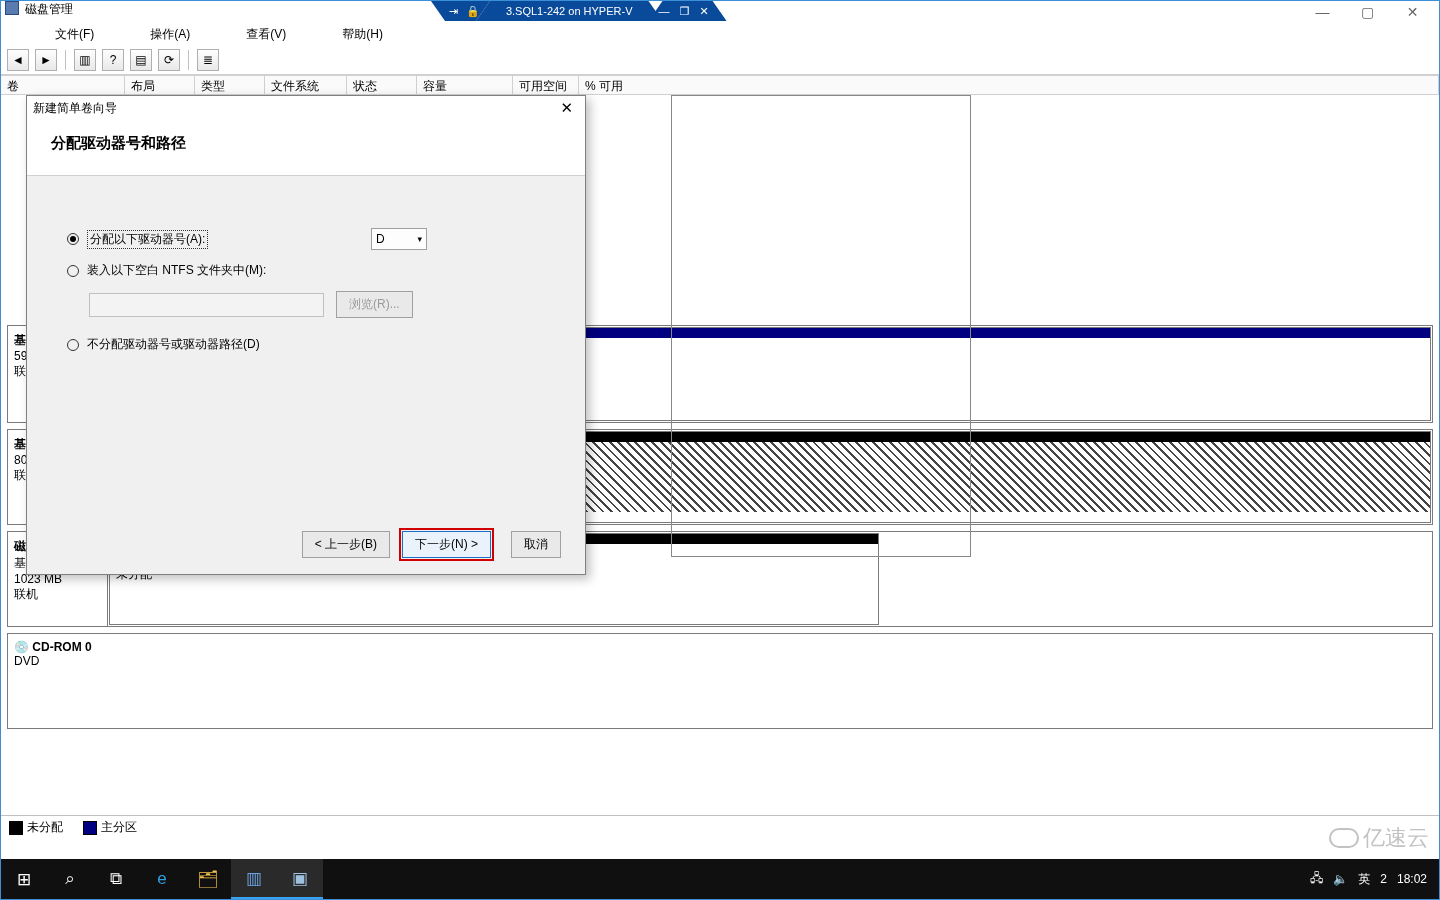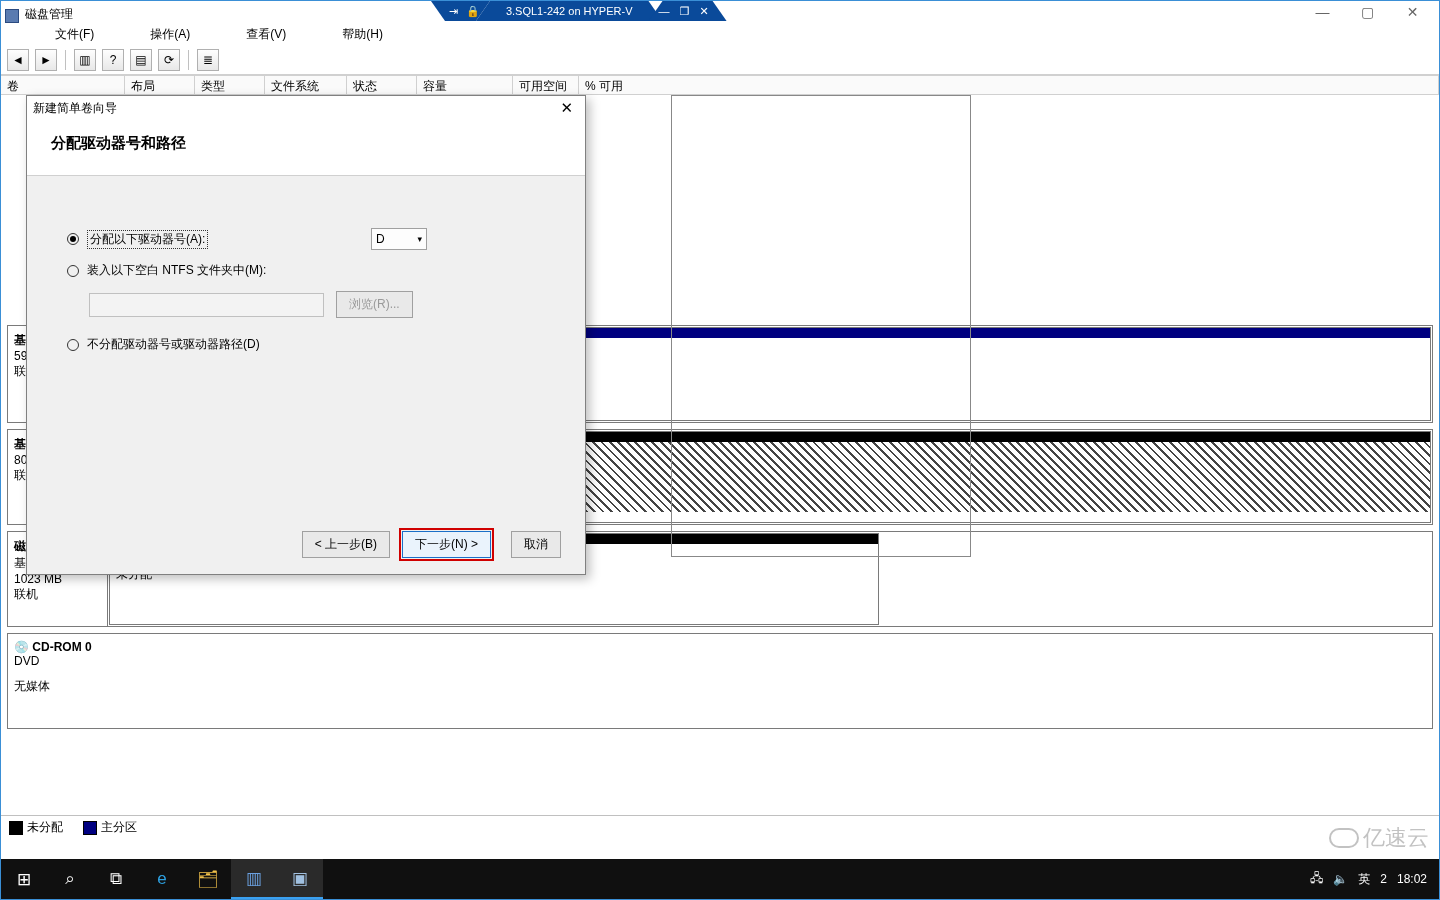--- a/index.html
+++ b/index.html
@@ -1,20 +1,20 @@
 <!DOCTYPE html>
 <html><head>
 <meta charset="utf-8">
 <style>
 * { margin: 0; padding: 0; box-sizing: border-box; font-family: "Microsoft YaHei", "Segoe UI", Tahoma, sans-serif; }
 html, body { width: 1440px; height: 900px; overflow: hidden; background: #fff; }
 .outer { width: 1440px; height: 900px; position: relative; background: #fff; border: 1px solid #3a8fd6; }
 
 
-.win-titlebar { height: 22px; background: #fff; display: flex; align-items: flex-end; padding: 0 4px; font-size: 12px; color: #000; }
+.win-titlebar { height: 22px; background: #fff; display: flex; align-items: flex-start; padding: 0 4px; font-size: 12px; color: #000; }
 .win-titlebar .icon-app { width: 14px; height: 14px; margin-right: 6px; background: #5a7bb0; border: 1px solid #2a4a80; }
 .win-titlebar .spacer { flex: 1; }
 .win-ctrl { width: 45px; height: 22px; display: flex; align-items: center; justify-content: center; font-size: 14px; color: #666; }
 
 
 .hv-bar { position: absolute; left: 430px; top: 0; height: 20px; display: flex; align-items: center; z-index: 5; }
 .hv-left-seg { display:flex; align-items:center; height:20px; padding:0 10px 0 18px; background:#0a4a9a; color:#fff; font-size:11px; clip-path: polygon(0 0,100% 0,calc(100% - 14px) 100%,14px 100%); margin-right:-14px; gap:8px;}
 .hv-mid-seg { height:20px; padding:0 30px; background:#0a4a9a; color:#fff; font-size:11px; display:flex; align-items:center; clip-path: polygon(14px 0,calc(100% - 14px) 0,100% 100%,0 100%);}
 .hv-right-seg { display:flex; align-items:center; height:20px; padding:0 18px 0 10px; background:#0a4a9a; color:#fff; font-size:11px; clip-path: polygon(14px 0,calc(100% - 14px) 0,100% 100%,0 100%); margin-left:-14px; gap:10px;}
 
@@ -195,21 +195,20 @@
             <div>未分配</div>
           </div>
         </div>
       </div>
     </div>
 
     <div class="disk-row" style="height:96px;">
       <div class="disk-label" style="width:100%; border-right:none;">
         <span>💿</span> <b style="display:inline">CD-ROM 0</b>
         <div>DVD</div>
-        <div style="margin-top:10px">无媒体</div>
       </div>
     </div>
 
   </div>
 
   <div class="legend">
     <span><span class="sw sw-black"></span><span>未分配</span></span>
     <span><span class="sw sw-blue"></span><span>主分区</span></span>
   </div>
 

